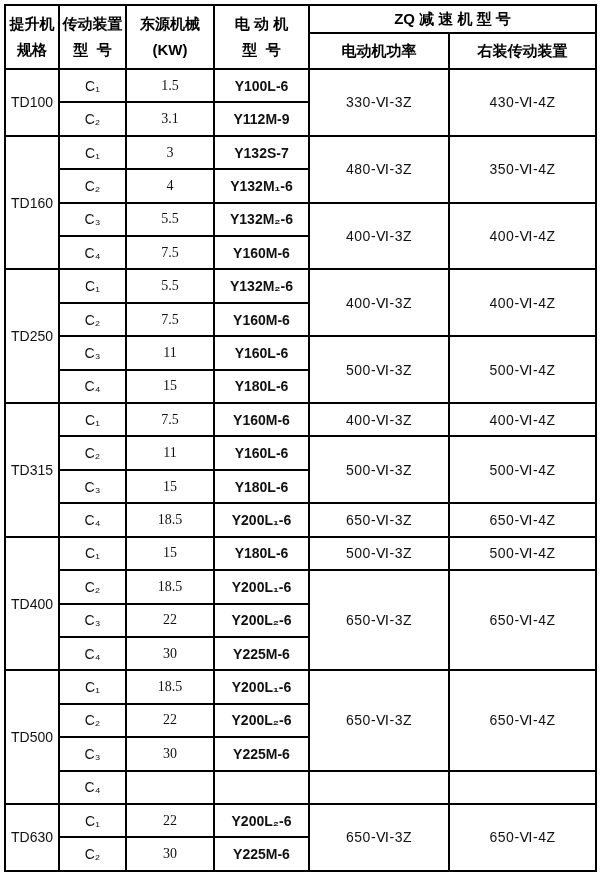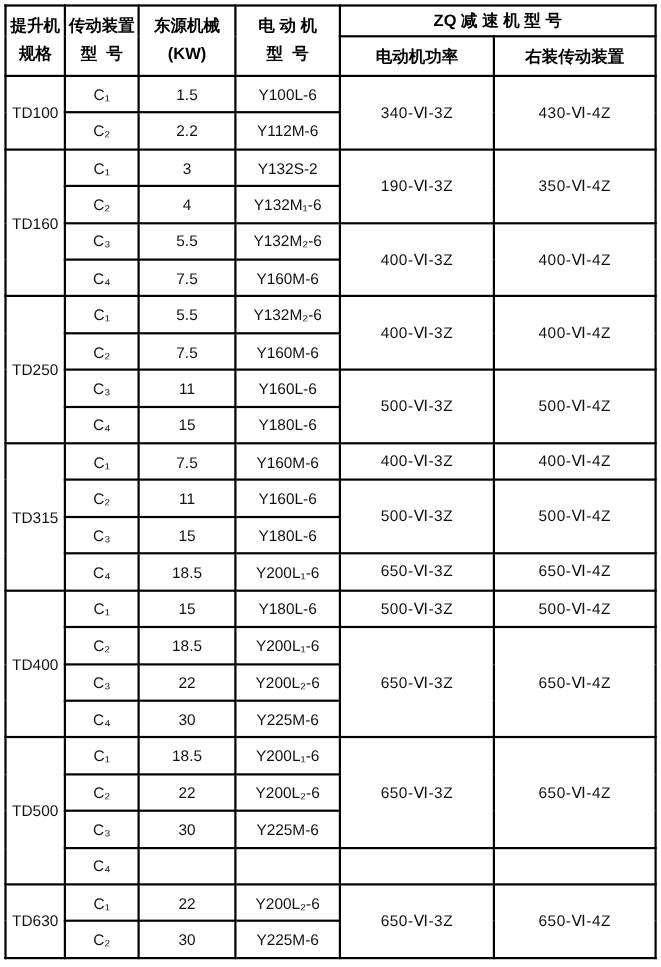--- a/index.html
+++ b/index.html
@@ -33,22 +33,22 @@
     font-weight: bold;
     color: #000000;
   }
   .spec-table thead .hdr-line { line-height: 26px; text-align: center; }
   .spec-table thead tr.hdr-top  { height: 28px; }
   .spec-table thead tr.hdr-sub  { height: 36px; }
   .spec-table tbody tr { height: 33px; }
   .spec-table tbody td { font-size: 14px; }
   td.spec   { font-size: 14px; }
   td.drive  { font-size: 15px; }
-  td.power  { font-size: 14px; }
-  td.motor  { font-size: 14px; }
+  td.power  { font-size: 14px; font-family: Liberation Serif, serif; }
+  td.motor  { font-size: 14px; font-weight: bold; }
   td.reducer{ font-size: 14px; letter-spacing: 0.5px; }
   .watermark {
     position: absolute;
     top: 338px; left: 0;
     width: 601px;
     text-align: center;
     font-size: 150px;
     line-height: 160px;
     font-weight: bold;
     font-style: italic;
@@ -100,34 +100,34 @@
         <th>电动机功率</th>
         <th>右装传动装置</th>
       </tr>
     </thead>
     <tbody>
         <tr>
           <td class="spec" rowspan="2">TD100</td>
           <td class="drive">C₁</td>
           <td class="power">1.5</td>
           <td class="motor">Y100L-6</td>
-          <td class="reducer" rowspan="2">340-Ⅵ-3Z</td>
+          <td class="reducer" rowspan="2">330-Ⅵ-3Z</td>
           <td class="reducer" rowspan="2">430-Ⅵ-4Z</td>
         </tr>
         <tr>
           <td class="drive">C₂</td>
-          <td class="power">2.2</td>
-          <td class="motor">Y112M-6</td>
+          <td class="power">3.1</td>
+          <td class="motor">Y112M-9</td>
         </tr>
         <tr>
           <td class="spec" rowspan="4">TD160</td>
           <td class="drive">C₁</td>
           <td class="power">3</td>
-          <td class="motor">Y132S-2</td>
-          <td class="reducer" rowspan="2">190-Ⅵ-3Z</td>
+          <td class="motor">Y132S-7</td>
+          <td class="reducer" rowspan="2">480-Ⅵ-3Z</td>
           <td class="reducer" rowspan="2">350-Ⅵ-4Z</td>
         </tr>
         <tr>
           <td class="drive">C₂</td>
           <td class="power">4</td>
           <td class="motor">Y132M₁-6</td>
         </tr>
         <tr>
           <td class="drive">C₃</td>
           <td class="power">5.5</td>

